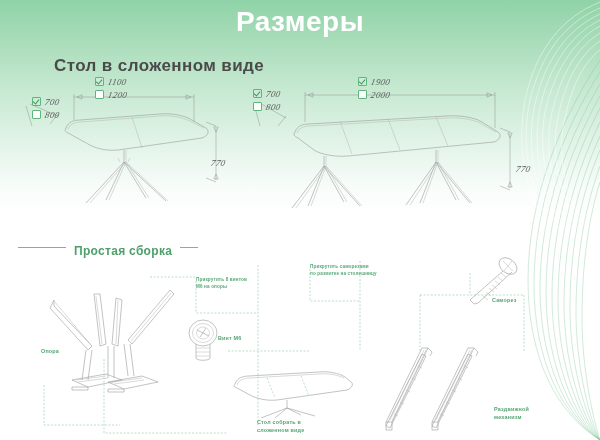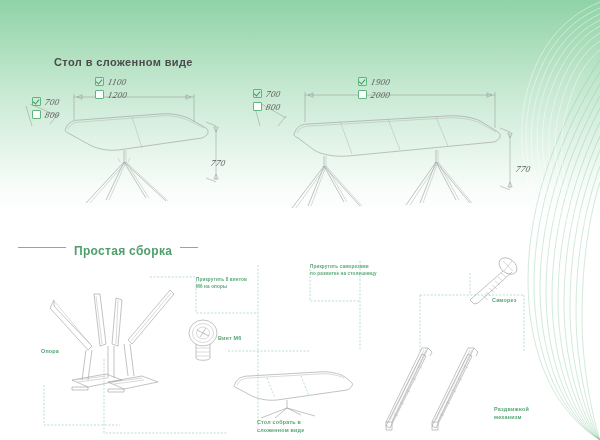--- a/index.html
+++ b/index.html
@@ -21,21 +21,21 @@
 
   
   .title{
     position:absolute;left:0;top:6px;width:600px;text-align:center;
     font-size:28px;font-weight:bold;color:#ffffff;letter-spacing:.5px;
     z-index:5;
   }
 
   
   .sec-head{
-    position:absolute;font-size:11px;font-weight:bold;color:#4a4a4a;
+    position:absolute;font-size:17px;font-weight:bold;color:#4a4a4a;
     letter-spacing:.4px;z-index:6;white-space:nowrap;
   }
   #head-folded{left:54px;top:56px;}
   #head-unfolded{left:310px;top:59px;}
 
   
   .assembly-head-wrap{
     position:absolute;left:0;top:238px;width:600px;height:18px;z-index:6;
     display:flex;align-items:center;
   }
@@ -131,20 +131,21 @@
       <path class="swl" d="M180,96 C150,150 126,218 126,292 C126,366 153,420 180,440"></path>
       <path class="swl" d="M180,108 C153,160 132,224 132,296 C132,368 158,422 180,440"></path>
       <path class="swl" d="M180,122 C157,170 138,230 138,300 C138,370 163,424 180,440"></path>
       <path class="swl" d="M180,136 C160,180 144,236 144,304 C144,372 167,426 180,440"></path>
       <path class="swl" d="M180,150 C163,190 150,242 150,308 C150,374 171,428 180,440"></path>
       <path class="swl" d="M180,166 C167,202 156,250 156,312 C156,376 174,430 180,440"></path>
       <path class="swl" d="M180,182 C170,214 162,258 162,318 C162,378 177,432 180,440"></path>
     </g>
   </svg>
 
+  <div class="title">Размеры</div>
 
   <div class="sec-head" id="head-folded">Стол в сложенном виде</div>
 
   <svg class="drw" style="left:20px;top:70px;" width="230" height="140" viewBox="0 0 230 140">
 
     <path class="dimln" d="M54,24 L54,50 M54,27 L174,27 M174,24 L174,52"></path>
     <path class="dimln" d="M57,27 l5,-2.2 v4.4 z M171,27 l-5,-2.2 v4.4 z" fill="#8a8a8a" stroke="none"></path>
     <path class="dimln" d="M10,34 L38,46 M6,36 L12,56 M38,44 L30,54"></path>
     <path class="dimln" d="M186,52 L196,56 M196,58 L196,110 M186,108 L196,112"></path>
     <path class="dimln" d="M196,62 l-2.2,-5 h4.4 z M196,104 l-2.2,5 h4.4 z" fill="#8a8a8a" stroke="none"></path>

